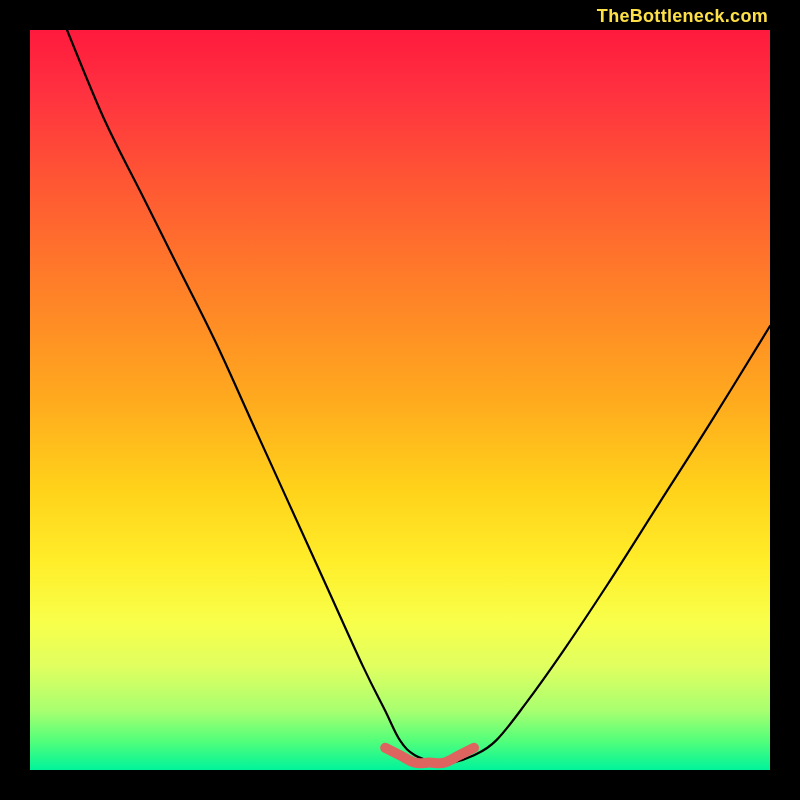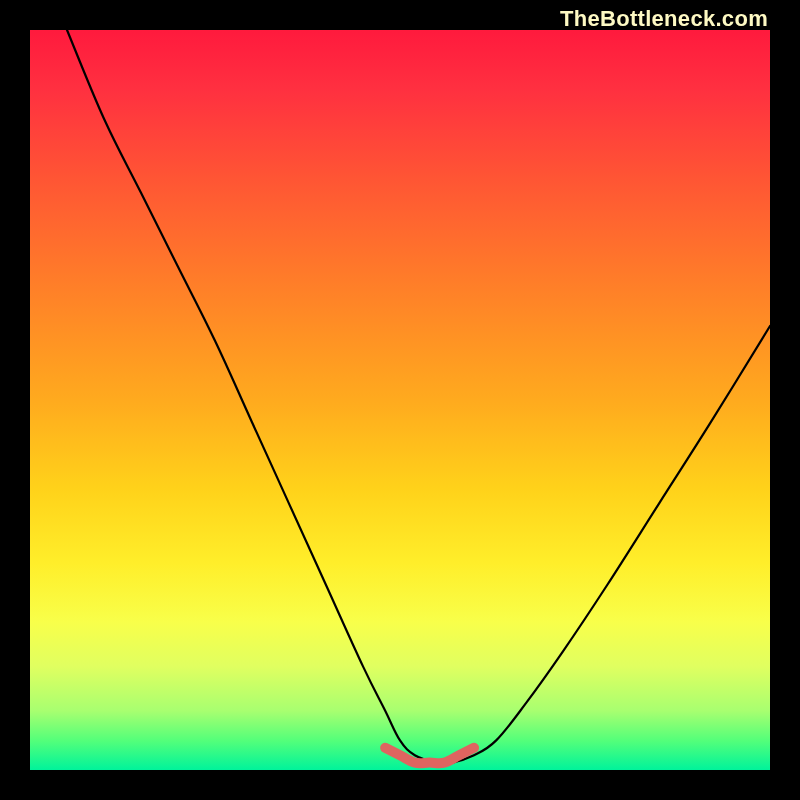--- a/index.html
+++ b/index.html
@@ -28,23 +28,23 @@
       #e0ff60 86%,
       #a8ff70 92%,
       #54ff7a 96%,
       #00f39b 100%);
   }
   .watermark {
     position: absolute;
     top: 6px;
     right: 32px;
     font-family: Arial, Helvetica, sans-serif;
-    font-size: 22px;
+    font-size: 18px;
     font-weight: 600;
-    color: #fef9c3;
+    color: #fde047;
     letter-spacing: 0.3px;
   }
   svg.plot {
     position: absolute;
     left: 30px;
     top: 30px;
     width: 740px;
     height: 740px;
     overflow: visible;
   }

